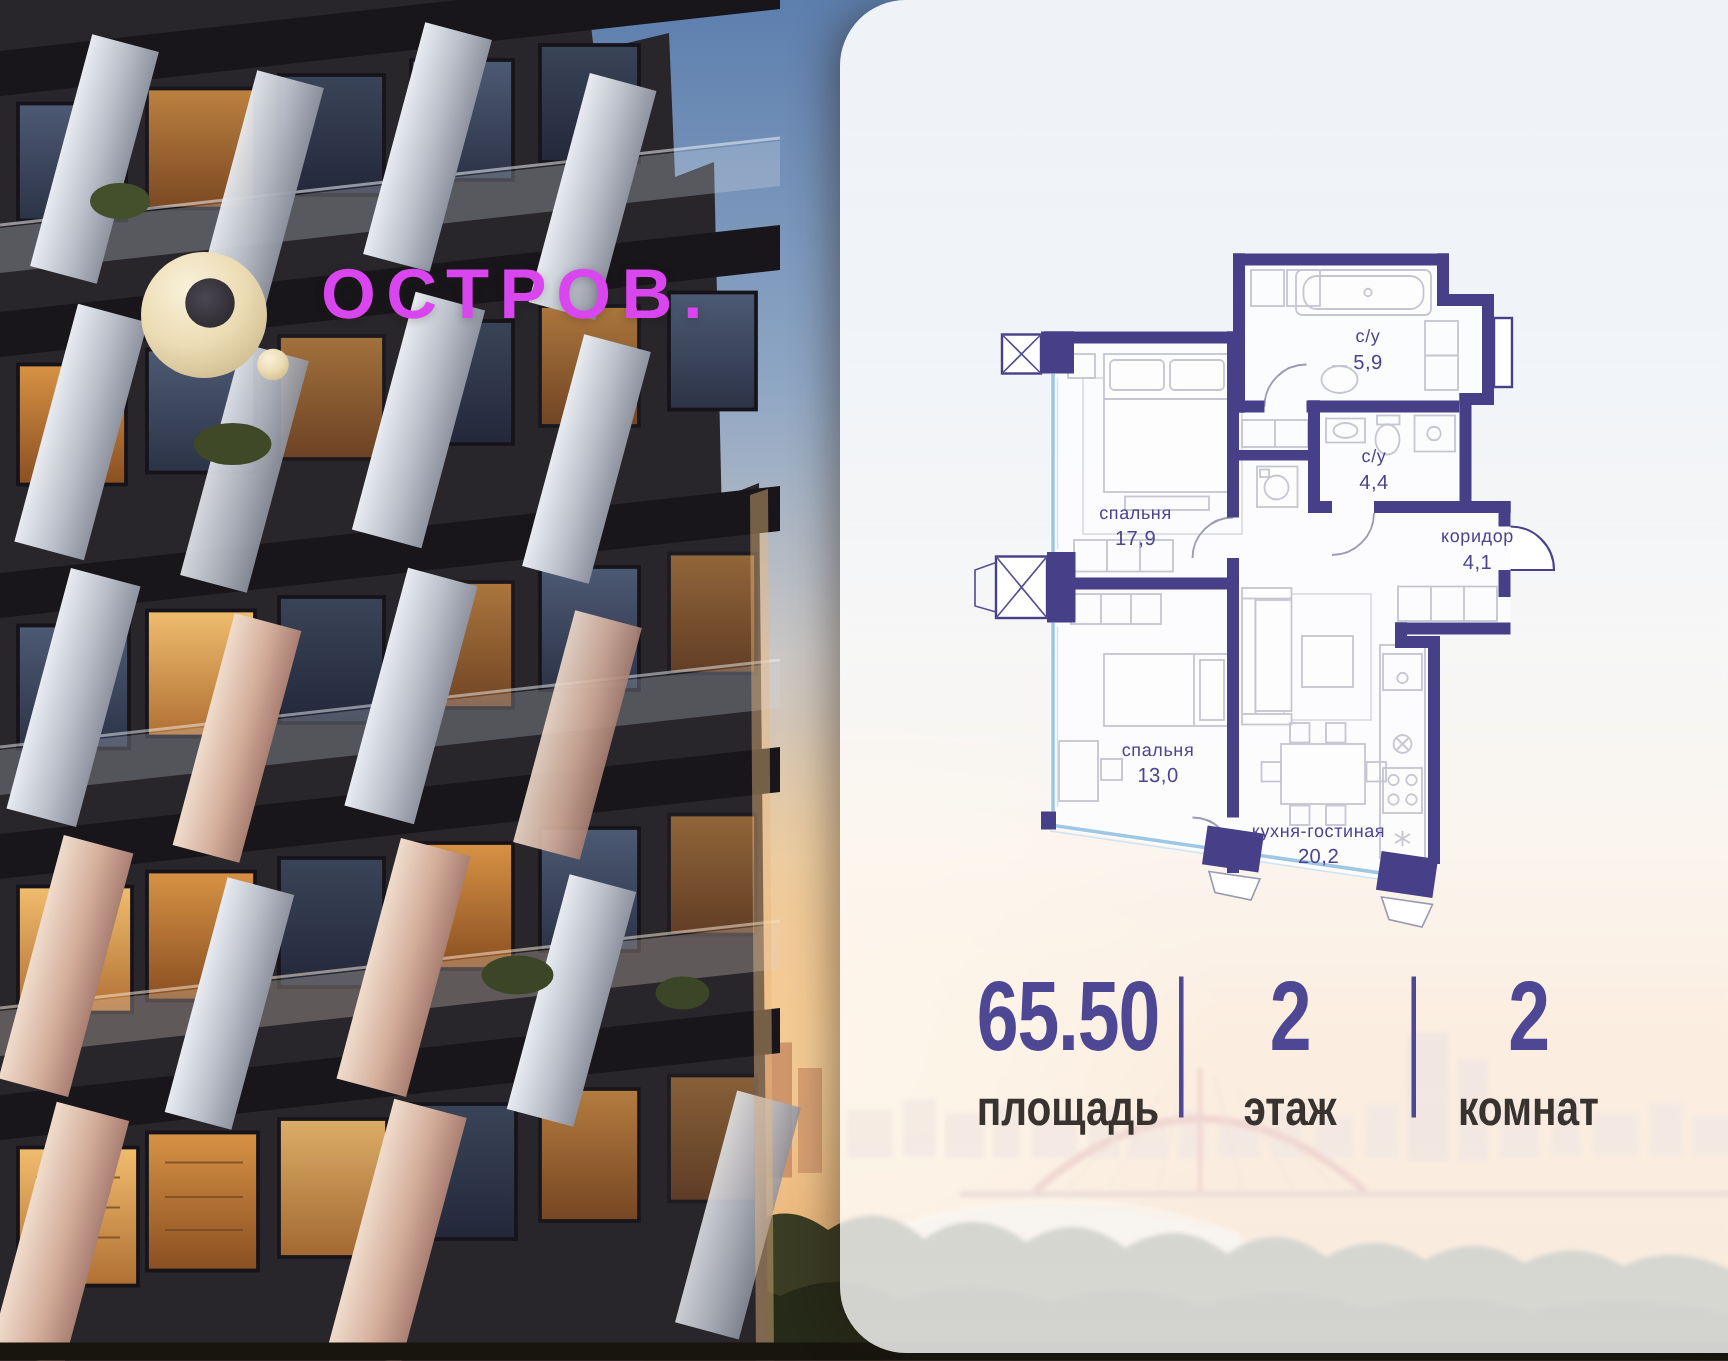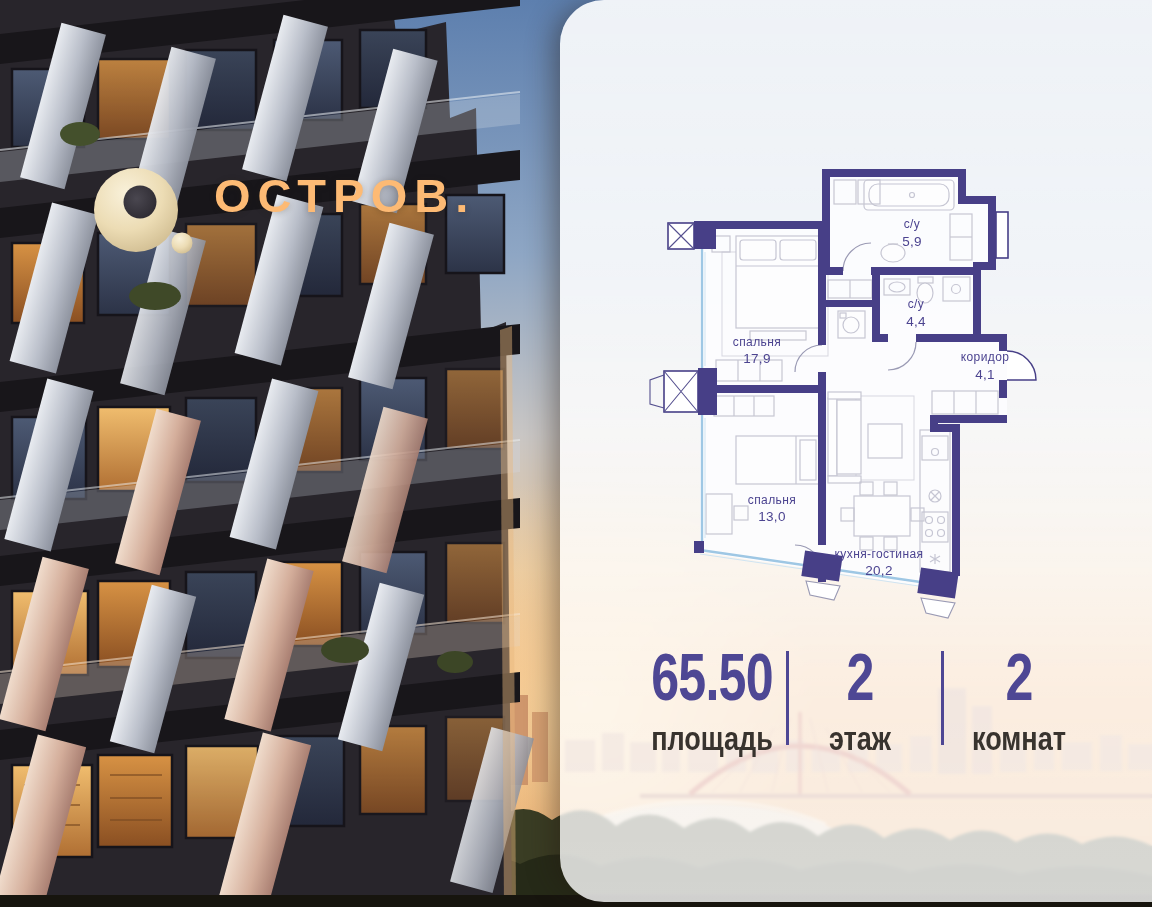--- a/index.html
+++ b/index.html
@@ -4,21 +4,21 @@
 <style>
   html,body{margin:0;padding:0;background:#101014;}
   .stage{position:relative;width:1152px;height:907px;overflow:hidden;
          font-family:"Liberation Sans",sans-serif;background:#28252b;}
   .stage svg{display:block;}
   .scene{position:absolute;left:0;top:0;z-index:1;}
   
   .logo{position:absolute;left:90px;top:158px;width:480px;height:104px;z-index:3;}
   .logo-mark{position:absolute;left:0;top:0;}
   .brand-name{position:absolute;left:124px;top:14px;font-size:47px;font-weight:700;
-              color:#fdba74;letter-spacing:7px;line-height:1;white-space:nowrap;
+              color:#d946ef;letter-spacing:7px;line-height:1;white-space:nowrap;
               text-shadow:0 1px 6px rgba(40,30,20,.25);}
   
   .card{position:absolute;left:560px;top:0;width:592px;height:902px;z-index:2;
         border-radius:44px 0 0 44px;
         background:linear-gradient(180deg,
            rgba(255,255,255,.90) 0%,
            rgba(255,255,255,.86) 45%,
            rgba(255,255,255,.78) 78%,
            rgba(255,255,255,.80) 100%);
         box-shadow:-12px 0 28px -6px rgba(35,25,15,.45);

